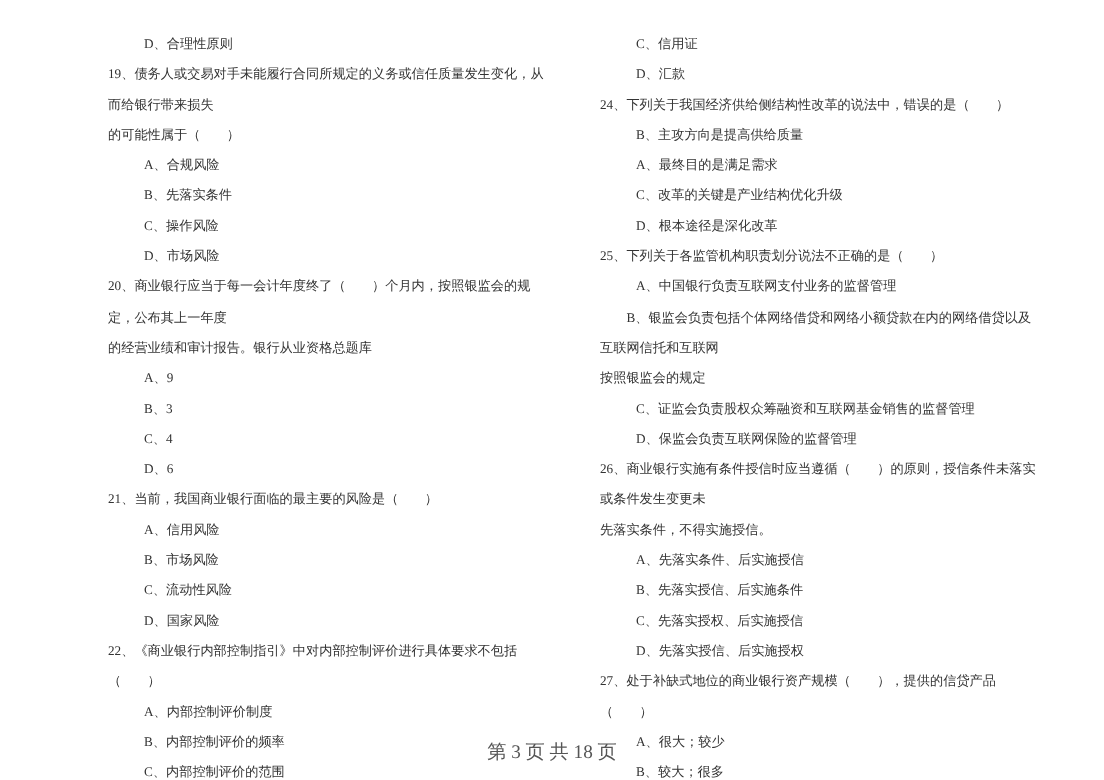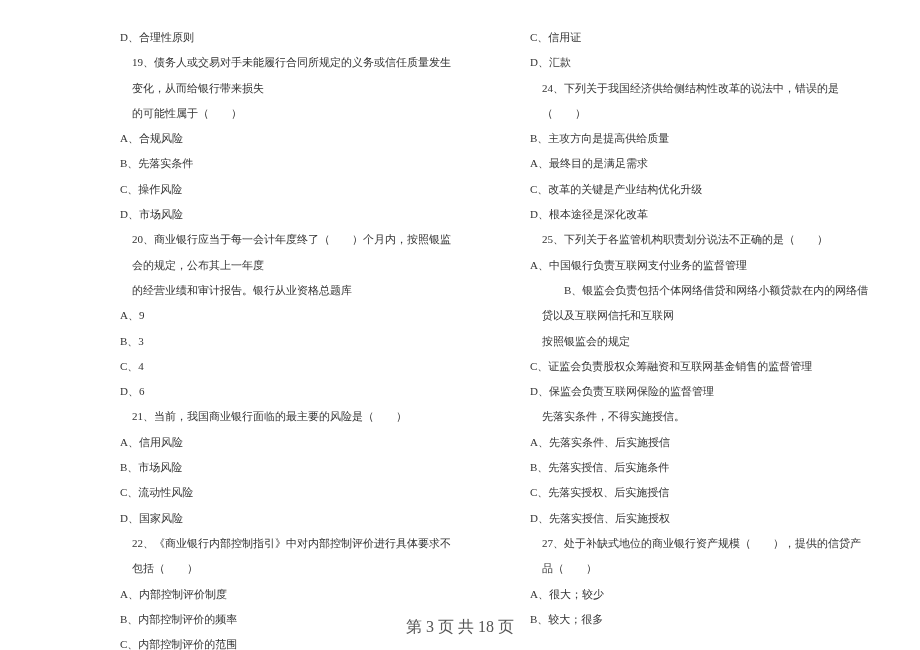--- a/index.html
+++ b/index.html
@@ -23,21 +23,20 @@
     }
     .column {
       flex: 1;
       line-height: 2.3;
     }
     .option {
       padding-left: 30px;
     }
     .question {
       padding-left: 0;
-      margin-left: 42px;
     }
     .footer {
       position: absolute;
       bottom: 12px;
       width: 100%;
       text-align: center;
       font-size: 16px;
       color: #555;
     }
   </style>
@@ -76,20 +75,21 @@
       <div class="option">B、主攻方向是提高供给质量</div>
       <div class="option">A、最终目的是满足需求</div>
       <div class="option">C、改革的关键是产业结构优化升级</div>
       <div class="option">D、根本途径是深化改革</div>
       <div class="question">25、下列关于各监管机构职责划分说法不正确的是（　　）</div>
       <div class="option">A、中国银行负责互联网支付业务的监督管理</div>
       <div class="question">　　B、银监会负责包括个体网络借贷和网络小额贷款在内的网络借贷以及互联网信托和互联网</div>
       <div class="question">按照银监会的规定</div>
       <div class="option">C、证监会负责股权众筹融资和互联网基金销售的监督管理</div>
       <div class="option">D、保监会负责互联网保险的监督管理</div>
+      <div class="question">26、商业银行实施有条件授信时应当遵循（　　）的原则，授信条件未落实或条件发生变更未</div>
       <div class="question">先落实条件，不得实施授信。</div>
       <div class="option">A、先落实条件、后实施授信</div>
       <div class="option">B、先落实授信、后实施条件</div>
       <div class="option">C、先落实授权、后实施授信</div>
       <div class="option">D、先落实授信、后实施授权</div>
       <div class="question">27、处于补缺式地位的商业银行资产规模（　　），提供的信贷产品（　　）</div>
       <div class="option">A、很大；较少</div>
       <div class="option">B、较大；很多</div>
     </div>
 </div>

